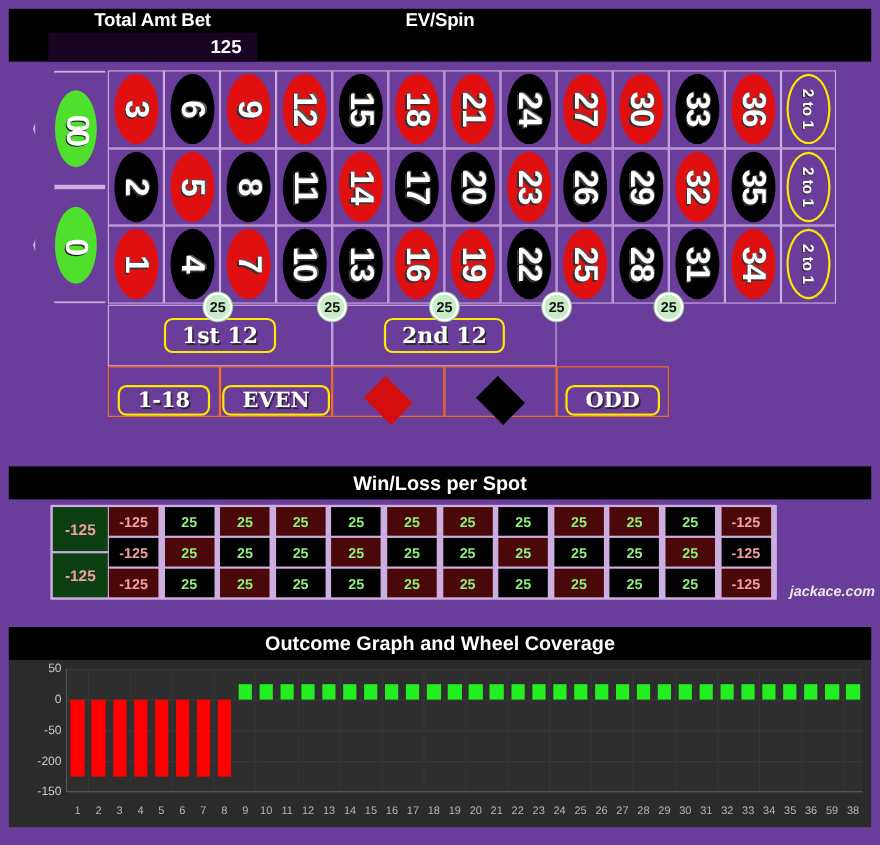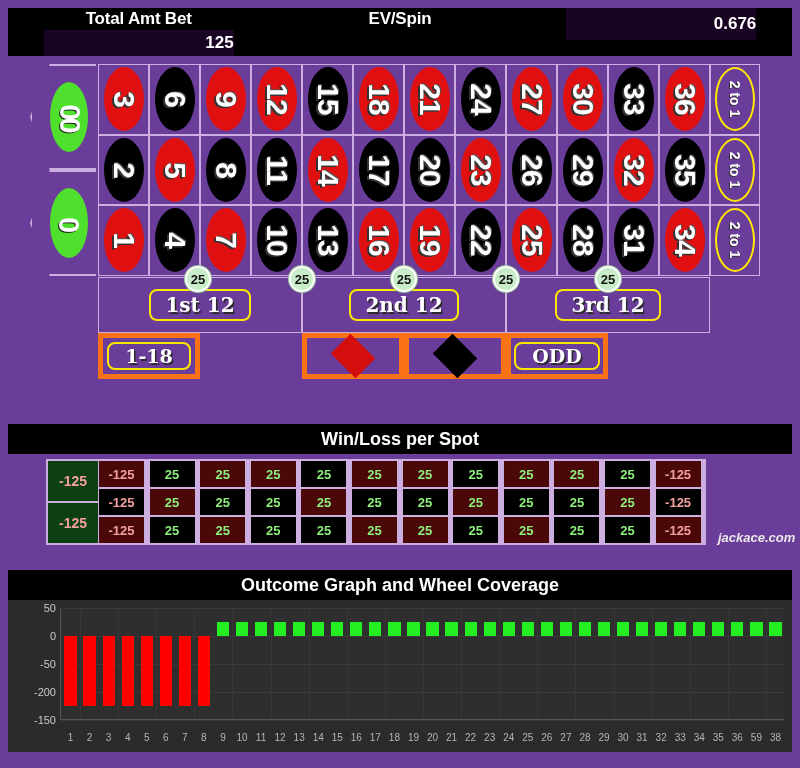--- a/index.html
+++ b/index.html
@@ -18,20 +18,21 @@
     display: flex;
   }
   .stat { flex: 1; display: flex; flex-direction: column; align-items: center; }
   .stat-label {
     color: #fff; font-size: 17px; font-weight: bold;
     line-height: 22px; letter-spacing: -0.2px;
   }
   .stat-box {
     background: #1a0424; width: 190px; height: 32px;
     display: flex; align-items: center; justify-content: flex-end;
+    padding-right: 14px;
   }
   .stat-val { color: #fff; font-size: 17px; font-weight: bold; }
   .stat-val.neg { color: #f01818; }
 
   
   .table-wrap {
     position: absolute; left: 0px; top: 60px; width: 800px; height: 336px;
   }
   .zero-col {
     position: absolute; left: 30px; top: 4px; width: 66px; height: 212px;
@@ -118,22 +119,22 @@
     text-shadow: 1.5px 1.5px 0 #2a2a2a;
     font-family: "DejaVu Serif", serif;
   }
 
   
   .out-row {
     position: absolute; left: 98px; top: 272.6px; width: 612px; height: 46px;
   }
   .out-cell {
     position: absolute; top: 0; height: 46px;
-    border: 5px solid #f97316;
-    display: flex; align-items: center; justify-content: center;
+    border: 1px solid #f97316;
+    display: flex; align-items: flex-end; justify-content: center;
   }
   .out-pill {
     border: 2px solid #ffe800; border-radius: 8px;
     padding: 1px 16px;
     color: #fff; font-size: 19px; font-weight: bold;
     text-shadow: 1.5px 1.5px 0 #2a2a2a;
     font-family: "DejaVu Serif", serif;
   }
   .diamond {
     width: 28px; height: 28px; transform: rotate(45deg) scaleX(1.25);
@@ -235,23 +236,20 @@
   <div class="stat">
     <div class="stat-label">Total Amt Bet</div>
     <div class="stat-box">
       <span class="stat-val">125</span>
     </div>
   </div>
   <div class="stat">
     <div class="stat-label">EV/Spin</div>
   </div>
   <div class="stat">
-    <div class="stat-box">
-      <span class="stat-val">0.676</span>
-    </div>
   </div>
 </div>
 
 <div class="table-wrap">
 
   <div class="zero-col">
     <div class="zero-cell z00">
       <div class="zero-poly"></div>
       <div class="zero-oval">
         <span class="zero-txt">00</span>
@@ -466,28 +464,28 @@
       </div>
     </div>
 
   <div class="doz-row" id="doz-row">
       <div class="doz-cell" style="left: 0px; width: 204px;">
         <div class="doz-pill">1st 12</div>
       </div>
       <div class="doz-cell" style="left: 204px; width: 204px;">
         <div class="doz-pill">2nd 12</div>
       </div>
-      <div class="doz-cell" style="left: 408px; width: 204px;">
-        <div class="doz-pill">3rd 12</div>
-      </div>
     </div>
 
   <div class="out-row" id="out-row">
       <div class="out-cell" style="left: 0px; width: 102px;">
         <div class="out-pill">1-18</div>
+      </div>
+      <div class="out-cell" style="left: 102px; width: 102px;">
+        <div class="out-pill">EVEN</div>
       </div>
       <div class="out-cell" style="left: 204px; width: 102px;">
         <div class="diamond red"></div>
       </div>
       <div class="out-cell" style="left: 306px; width: 102px;">
         <div class="diamond black"></div>
       </div>
       <div class="out-cell" style="left: 408px; width: 102px;">
         <div class="out-pill">ODD</div>
       </div>

